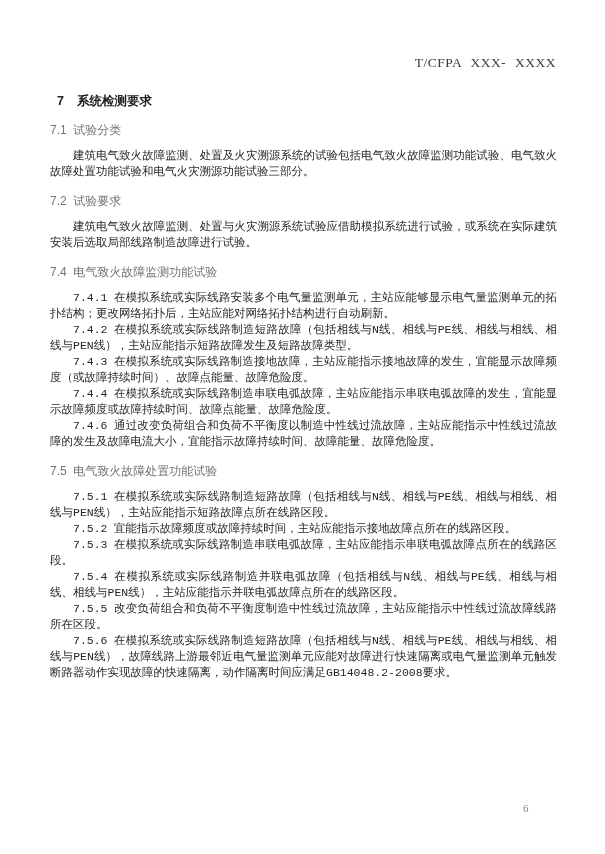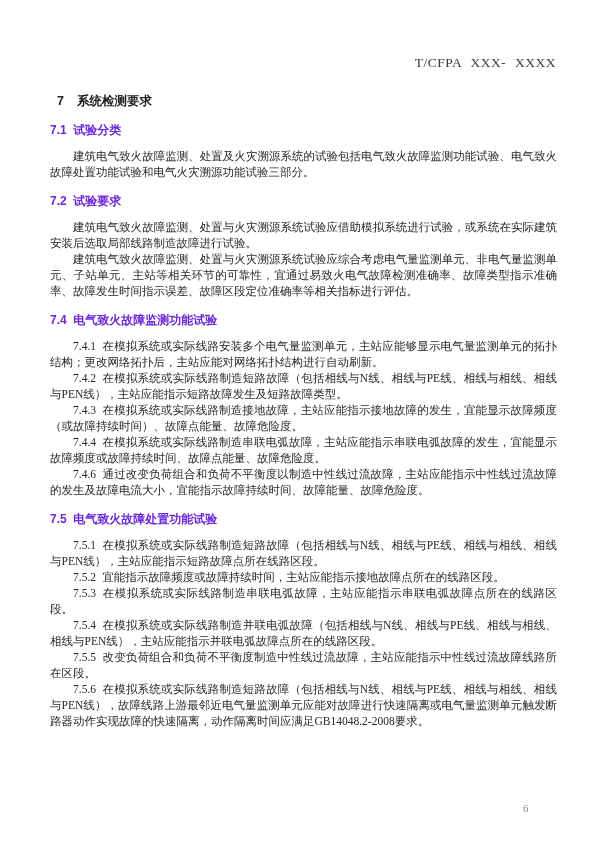--- a/index.html
+++ b/index.html
@@ -38,29 +38,29 @@
     font-family: "Liberation Sans", sans-serif;
     font-weight: bold;
     font-size: 12.5px;
     line-height: 16px;
     color: #222222;
   }
   .h1 .hnum { margin-right: 1.05em; }
   .h2 {
     margin: 14px 0 10px 0;
     font-family: "Liberation Sans", sans-serif;
-    font-weight: bold;
+    font-weight: normal;
     font-size: 12px;
     line-height: 15px;
-    color: #6d28d9;
+    color: #737373;
   }
   .h2 .hnum { margin-right: 0.55em; }
   .body-p, .clause {
     margin: 0;
-    font-family: Liberation Serif, serif;
+    font-family: Liberation Mono, monospace;
     font-size: 11.5px;
     line-height: 16px;
     text-align: justify;
     text-indent: 2em;
     color: #262626;
   }
   .clause .num { margin-right: 0.55em; }
   .page-number {
     position: absolute;
     top: 802px;
@@ -83,21 +83,20 @@
 
     <h2 class="h2"><span class="hnum">7.1</span><span>试验分类</span></h2>
 
     <p class="body-p">建筑电气致火故障监测、处置及火灾溯源系统的试验包括电气致火故障监测功能试验、电气致火故障处置功能试验和电气火灾溯源功能试验三部分。</p>
 
     <h2 class="h2"><span class="hnum">7.2</span><span>试验要求</span></h2>
 
     <p class="body-p">建筑电气致火故障监测、处置与火灾溯源系统试验应借助模拟系统进行试验，或系统在实际建筑安装后选取局部线路制造故障进行试验。</p>
 
 
-    <p class="body-p">建筑电气致火故障监测、处置与火灾溯源系统试验应综合考虑电气量监测单元、非电气量监测单元、子站单元、主站等相关环节的可靠性，宜通过易致火电气故障检测准确率、故障类型指示准确率、故障发生时间指示误差、故障区段定位准确率等相关指标进行评估。</p>
 
     <h2 class="h2"><span class="hnum">7.4</span><span>电气致火故障监测功能试验</span></h2>
 
     <p class="clause"><span class="num">7.4.1</span><span>在模拟系统或实际线路安装多个电气量监测单元，主站应能够显示电气量监测单元的拓扑结构；更改网络拓扑后，主站应能对网络拓扑结构进行自动刷新。</span></p>
     <p class="clause"><span class="num">7.4.2</span><span>在模拟系统或实际线路制造短路故障（包括相线与N线、相线与PE线、相线与相线、相线与PEN线），主站应能指示短路故障发生及短路故障类型。</span></p>
     <p class="clause"><span class="num">7.4.3</span><span>在模拟系统或实际线路制造接地故障，主站应能指示接地故障的发生，宜能显示故障频度（或故障持续时间）、故障点能量、故障危险度。</span></p>
     <p class="clause"><span class="num">7.4.4</span><span>在模拟系统或实际线路制造串联电弧故障，主站应能指示串联电弧故障的发生，宜能显示故障频度或故障持续时间、故障点能量、故障危险度。</span></p>
     <p class="clause"><span class="num">7.4.6</span><span>通过改变负荷组合和负荷不平衡度以制造中性线过流故障，主站应能指示中性线过流故障的发生及故障电流大小，宜能指示故障持续时间、故障能量、故障危险度。</span></p>
 
     <h2 class="h2"><span class="hnum">7.5</span><span>电气致火故障处置功能试验</span></h2>

